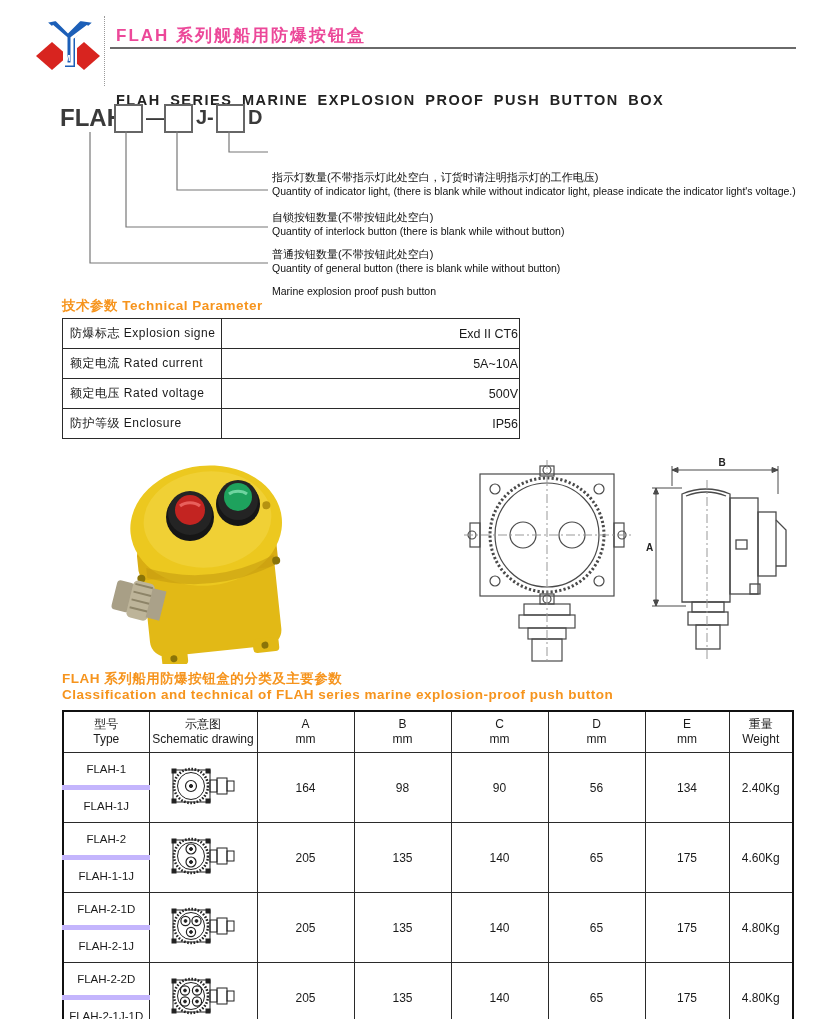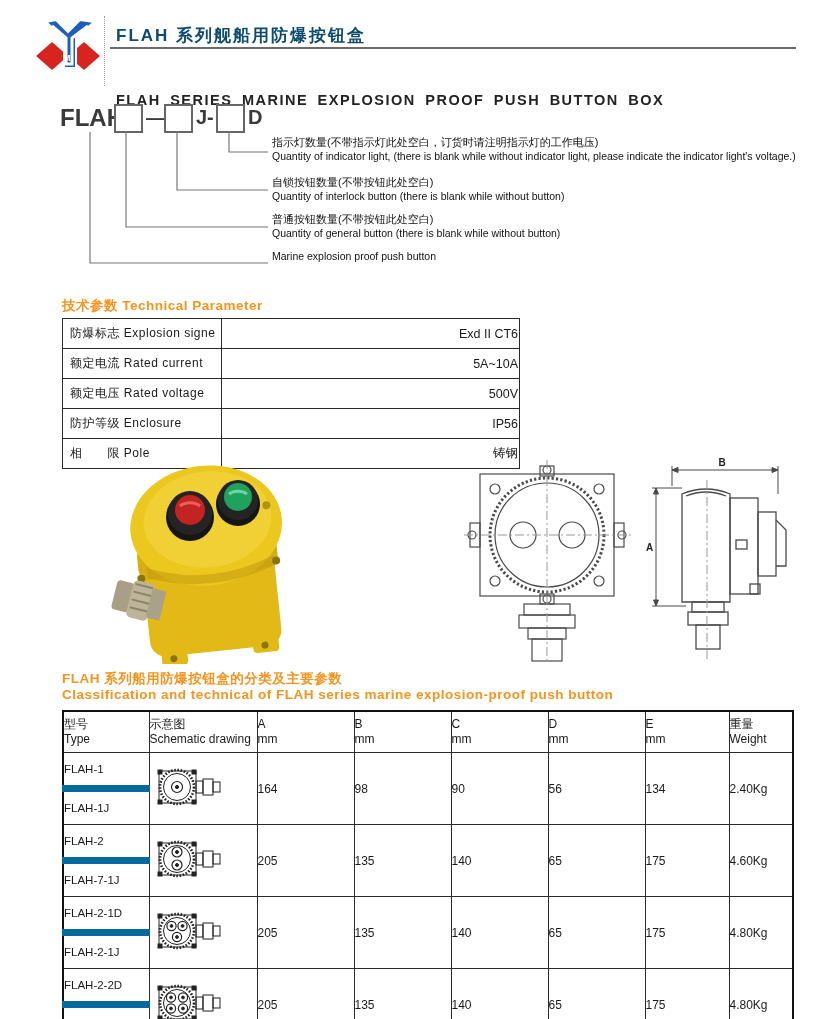--- a/index.html
+++ b/index.html
@@ -1,39 +1,39 @@
 <!DOCTYPE html>
 <html><head>
 <meta charset="utf-8">
 <style>
   html,body{margin:0;padding:0;background:#e8e8e8;}
   .page{position:relative;width:830px;height:1019px;background:#ffffff;
         font-family:"Liberation Sans","DejaVu Sans",sans-serif;color:#1a1a1a;
         overflow:hidden;margin:0 auto;}
   .abs{position:absolute;}
-  .zh-title{font-size:17px;font-weight:bold;letter-spacing:2px;color:#0c4a6e;}
+  .zh-title{font-size:17px;font-weight:bold;letter-spacing:2px;color:#ec4899;}
   .en-title{font-size:14.5px;font-weight:bold;letter-spacing:1.5px;color:#222;word-spacing:4px;}
   .orange{color:#f6941d;font-weight:bold;font-size:13.5px;letter-spacing:.5px;}
   .code-box{position:absolute;width:25px;height:25px;border:2px solid #666;background:#fff;}
   .code-txt{position:absolute;font-weight:bold;color:#3a3a3a;}
-  .anno{position:absolute;left:272px;width:540px;line-height:13.5px;}
+  .anno{position:absolute;left:272px;width:540px;line-height:13.5px;margin-top:35px;}
   .anno .zh{font-size:11px;color:#111;}
   .anno .en{font-size:10.5px;color:#111;}
   table{border-collapse:collapse;border-radius:26px;}
   .tp-table{position:absolute;left:62px;top:318px;width:458px;}
   .tp-table td{border:1.6px solid #2a2a2a;height:27px;font-size:12px;}
   .tp-table td.lab{width:150px;padding-left:7px;letter-spacing:.5px;}
   .tp-table td.val{text-align:right;font-size:12.5px;}
   .cl-table{position:absolute;left:62px;top:710px;width:730px;table-layout:fixed;}
   .cl-table td,.cl-table th{border:1.4px solid #2a2a2a;font-size:12px;font-weight:normal;
-       padding:0;}
+       text-align:center;padding:0;}
   .cl-table .hdr td{height:40px;line-height:15px;font-size:12px;}
   .cl-table td.type{height:32px;font-size:11.5px;}
   .cl-table td.tdiv{border-bottom:5px solid #c4b5fd;margin-left:33px;}
-  .cl-table td.tdivb{border-top:7px solid #0369a1;}
+  .cl-table td.tdivb{border-top:4px solid #0369a1;}
   .cl-table td.teal-l{border-left:1.6px solid #6ebbb5;}
   .cl-table{border:2px solid #111;}
   .dim{font-size:12px;}
   svg text{font-family:"Liberation Sans",sans-serif;}
 </style>
 </head>
 <body>
 
 <div class="page">
 
@@ -93,24 +93,20 @@
       <td class="lab">额定电流 Rated current</td>
       <td class="val">5A~10A</td>
     </tr>
     <tr>
       <td class="lab">额定电压 Rated voltage</td>
       <td class="val">500V</td>
     </tr>
     <tr>
       <td class="lab">防护等级 Enclosure</td>
       <td class="val">IP56</td>
-    </tr>
-    <tr>
-      <td class="lab">相　　限 Pole</td>
-      <td class="val">铸钢</td>
     </tr>
   </tbody>
     </table>
 
   <svg class="abs" style="left:95px;top:452px;" width="215" height="212" viewBox="0 0 215 212">
     <g transform="rotate(-6 110 120)">
       <rect x="48" y="92" width="132" height="108" rx="16" fill="#e2b916"></rect>
       <rect x="44" y="88" width="140" height="34" rx="10" fill="#d9ad12"></rect>
       <ellipse cx="116" cy="74" rx="76" ry="60" fill="#ecc81f"></ellipse>
       <ellipse cx="118" cy="68" rx="64" ry="48" fill="#f0d035"></ellipse>
@@ -301,21 +297,21 @@
         </svg>
       </td>
       <td rowspan="2" class="dim">205</td>
       <td rowspan="2" class="dim">135</td>
       <td rowspan="2" class="dim">140</td>
       <td rowspan="2" class="dim">65</td>
       <td rowspan="2" class="dim">175</td>
       <td rowspan="2" class="dim teal-l">4.60Kg</td>
     </tr>
     <tr>
-      <td class="type tdivb">FLAH-7-1J</td>
+      <td class="type tdivb">FLAH-1-1J</td>
     </tr>
 
     <tr>
       <td class="type tdiv">FLAH-2-1D</td>
       <td rowspan="2">
         <svg width="78" height="48" viewBox="0 0 78 48" fill="none" stroke="#222">
           <rect x="9" y="8" width="37" height="32" stroke-width="1"></rect>
           <rect x="8" y="7" width="4" height="4" fill="#222"></rect>
               <rect x="42" y="7" width="4" height="4" fill="#222"></rect>
           <rect x="8" y="37" width="4" height="4" fill="#222"></rect>

